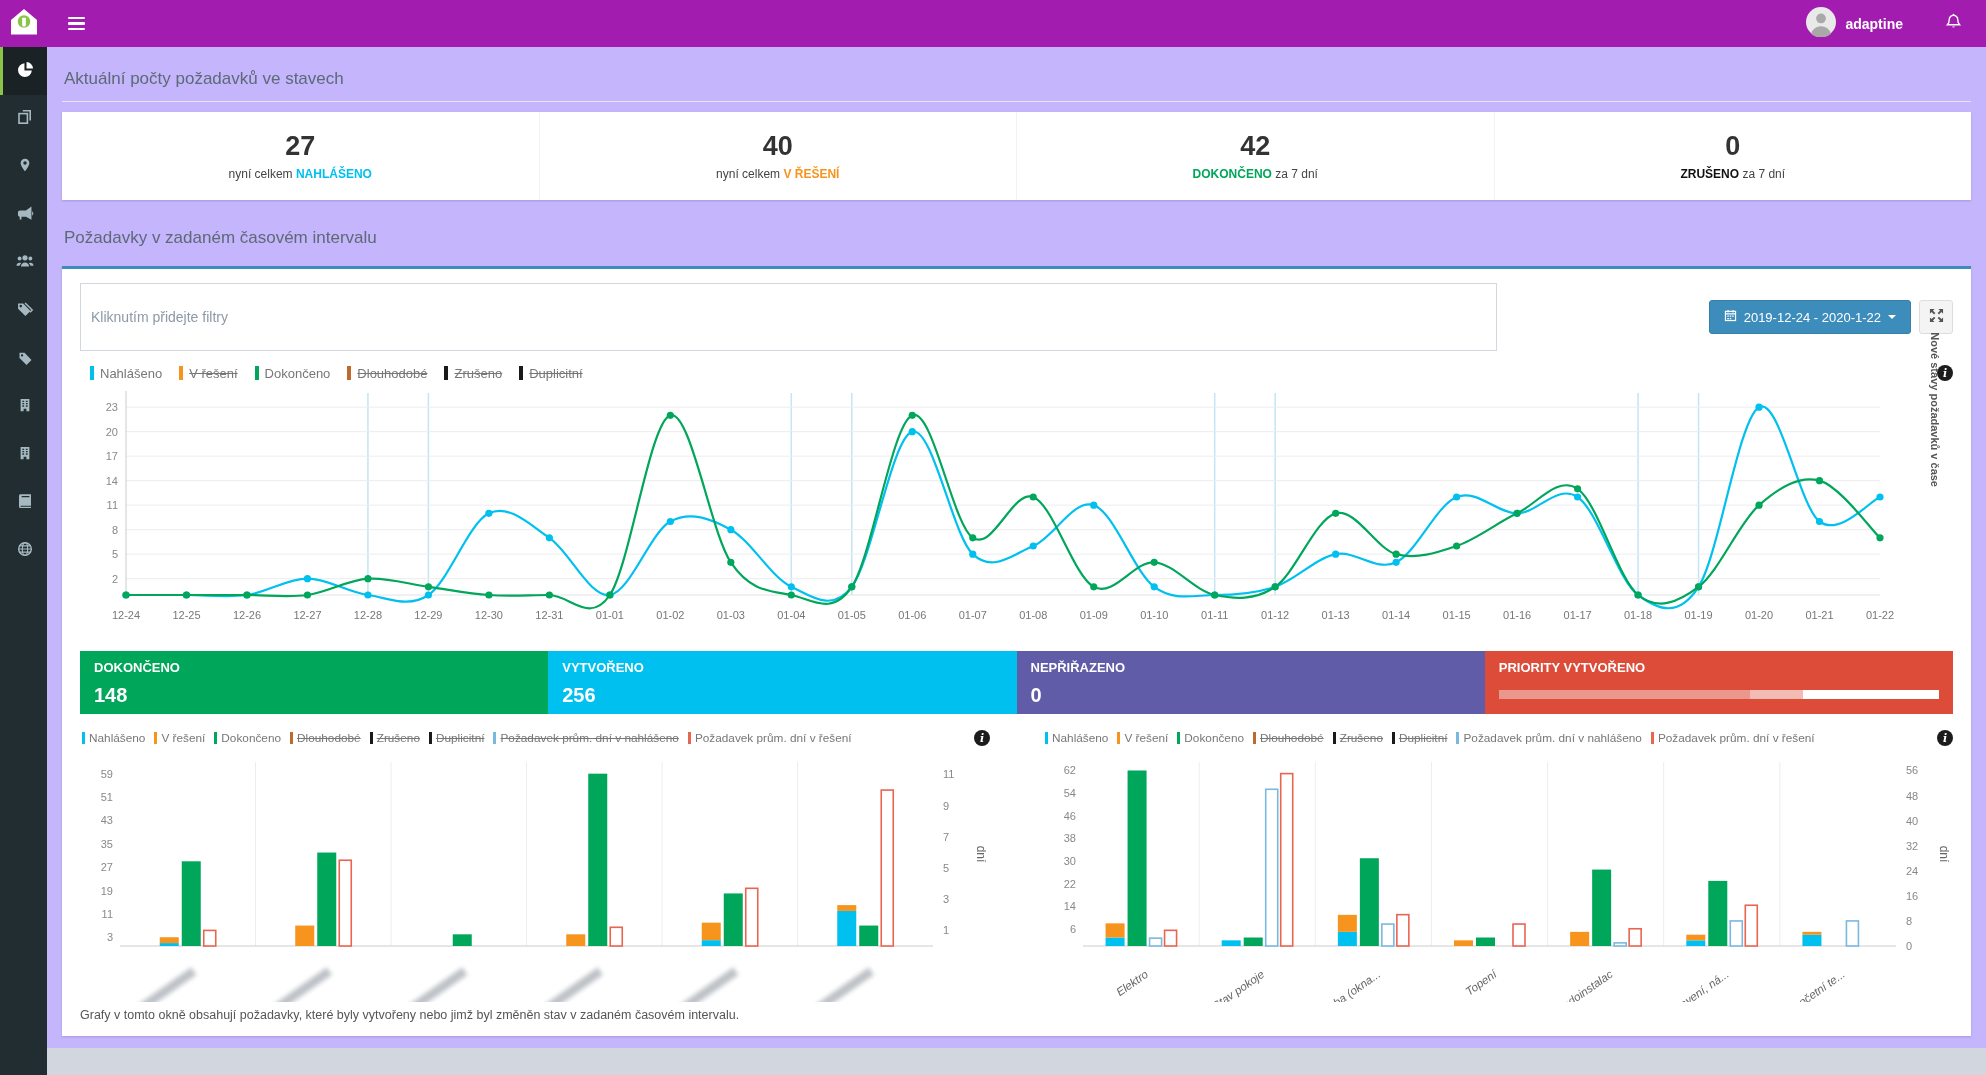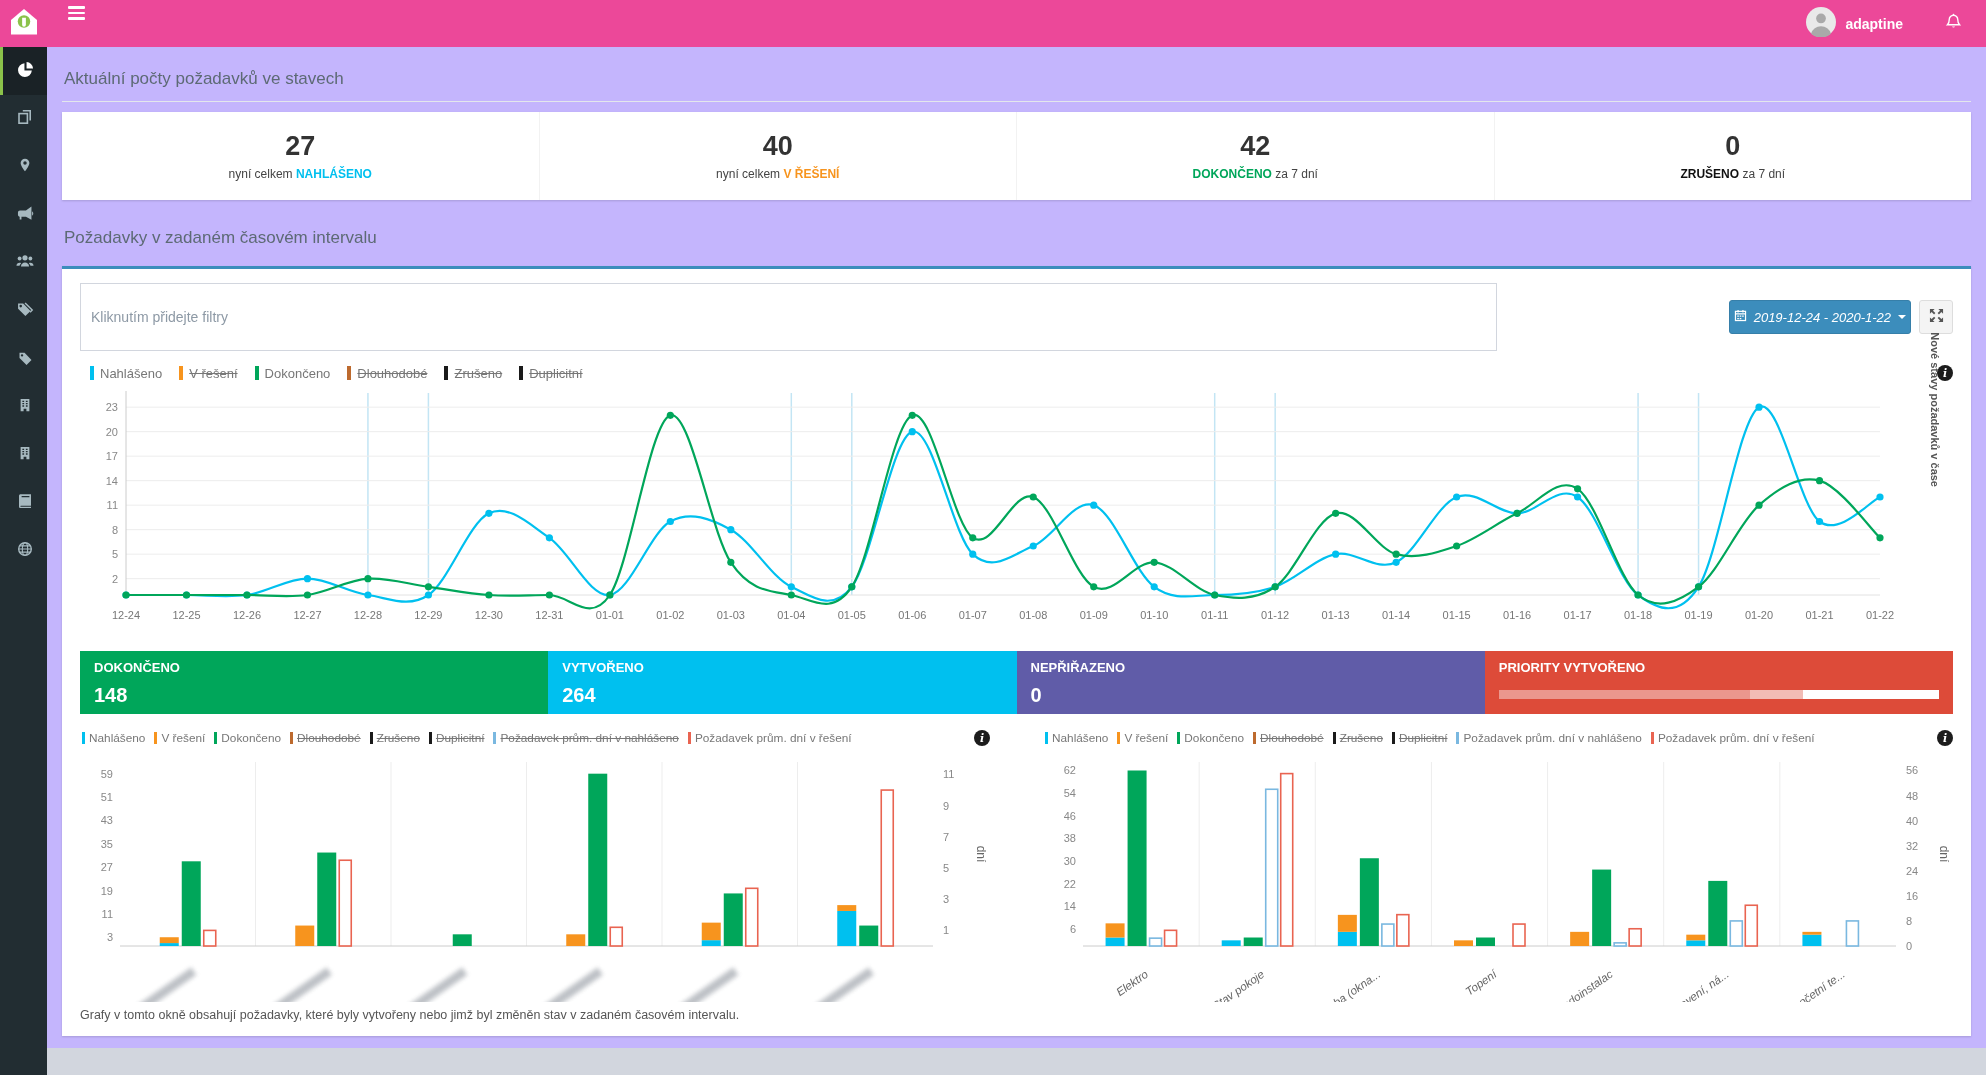--- a/index.html
+++ b/index.html
@@ -1,21 +1,21 @@
 <!DOCTYPE html>
 <html><head>
 <meta charset="utf-8">
 <style>
   html,body{margin:0;padding:0;width:1986px;height:1075px;overflow:hidden;background:#d2d6de;
     font-family:"Liberation Sans",sans-serif;}
   svg text{font-family:"Liberation Sans",sans-serif;}
   [data-interactable="true"]{cursor:pointer;}
 
   
-  .topbar{position:absolute;left:0;top:0;width:100%;height:47px;background:#ec4899;display:flex;z-index:20;}
+  .topbar{position:absolute;left:0;top:0;width:100%;height:47px;background:#a21caf;display:flex;align-items:center;z-index:20;}
   .logo{width:47px;height:47px;display:flex;align-items:center;justify-content:center;}
   .hamburger{margin-left:15px;display:flex;flex-direction:column;gap:3px;padding:6px;}
   .hamburger span{display:block;width:17px;height:2.5px;background:#fff;border-radius:1px;}
   .top-right{margin-left:auto;display:flex;align-items:center;gap:10px;margin-right:14px;}
   .user-menu{display:flex;align-items:center;gap:9px;padding:4px 6px;}
   .username{color:#fff;font-size:14px;font-weight:bold;}
   .bell{margin-left:26px;margin-right:10px;display:flex;align-items:center;}
 
   
   .sidebar{position:absolute;left:0;top:47px;width:47px;bottom:0;background:#222d32;z-index:15;}
@@ -32,21 +32,21 @@
   .stat-cell:last-child{border-right:none;}
   .stat-num{font-size:27px;font-weight:bold;color:#333;}
   .stat-lbl{font-size:12px;color:#444;margin-top:5px;}
   .stat-lbl b{font-weight:bold;}
 
   .panel{background:#fff;border-top:3px solid #3c8dbc;box-shadow:0 1px 2px rgba(0,0,0,.15);padding:14px 18px 10px;position:relative;}
   .toolbar{display:flex;align-items:center;}
   .filter-input{width:1395px;height:34px;border:1px solid #d2d6de;padding:16px 10px;font-size:14px;color:#333;outline:none;}
   .filter-input::placeholder{color:#8d99a5;}
   .toolbar-right{margin-left:auto;display:flex;gap:8px;}
-  .date-btn{background:#3c8dbc;border:1px solid #367fa9;color:#fff;height:34px;border-radius:3px;font-size:13px;display:flex;align-items:center;gap:7px;padding:0 4px;font-style:italic;}
+  .date-btn{background:#3c8dbc;border:1px solid #367fa9;color:#fff;height:34px;border-radius:3px;font-size:13px;display:flex;align-items:center;gap:7px;padding:0 14px;}
   .caret{width:0;height:0;border-left:4px solid transparent;border-right:4px solid transparent;border-top:4px solid #fff;}
   .expand-btn{width:34px;height:34px;background:#f4f4f4;border:1px solid #ddd;border-radius:3px;display:flex;align-items:center;justify-content:center;}
 
   .legend-row{display:flex;align-items:center;margin-top:14px;}
   .legend{display:flex;gap:17px;padding-left:10px;font-size:13px;color:#777;white-space:nowrap;}
   .legend.small{gap:9px;font-size:11.8px;padding-left:2px;}
   .leg-item{display:flex;align-items:center;gap:6px;}
   .legend.small .leg-item{gap:4px;}
   .leg-mark{width:4px;height:14px;display:inline-block;}
   .legend.small .leg-mark{width:3px;height:12px;}
@@ -381,21 +381,21 @@
       <div class="vert-label" data-interactable="false">Nové stavy požadavků v čase</div>
     </div>
 
     <div class="summary-row" id="summary-row" data-interactable="false">
         <div class="sbox" data-interactable="false" style="background: rgb(0, 166, 90);">
           <div class="t" data-interactable="false">DOKONČENO</div>
           <div class="v" data-interactable="false">148</div>
         </div>
         <div class="sbox" data-interactable="false" style="background: rgb(0, 192, 239);">
           <div class="t" data-interactable="false">VYTVOŘENO</div>
-          <div class="v" data-interactable="false">264</div>
+          <div class="v" data-interactable="false">256</div>
         </div>
         <div class="sbox" data-interactable="false" style="background: rgb(96, 92, 168);">
           <div class="t" data-interactable="false">NEPŘIŘAZENO</div>
           <div class="v" data-interactable="false">0</div>
         </div>
         <div class="sbox" data-interactable="false" style="background: rgb(221, 75, 57);">
           <div class="t" data-interactable="false">PRIORITY VYTVOŘENO</div>
           <div class="progress" data-interactable="false">
             <span style="width:57%;background:rgba(255,255,255,0.30)"></span>
             <span style="width:12%;background:rgba(255,255,255,0.55)"></span>

